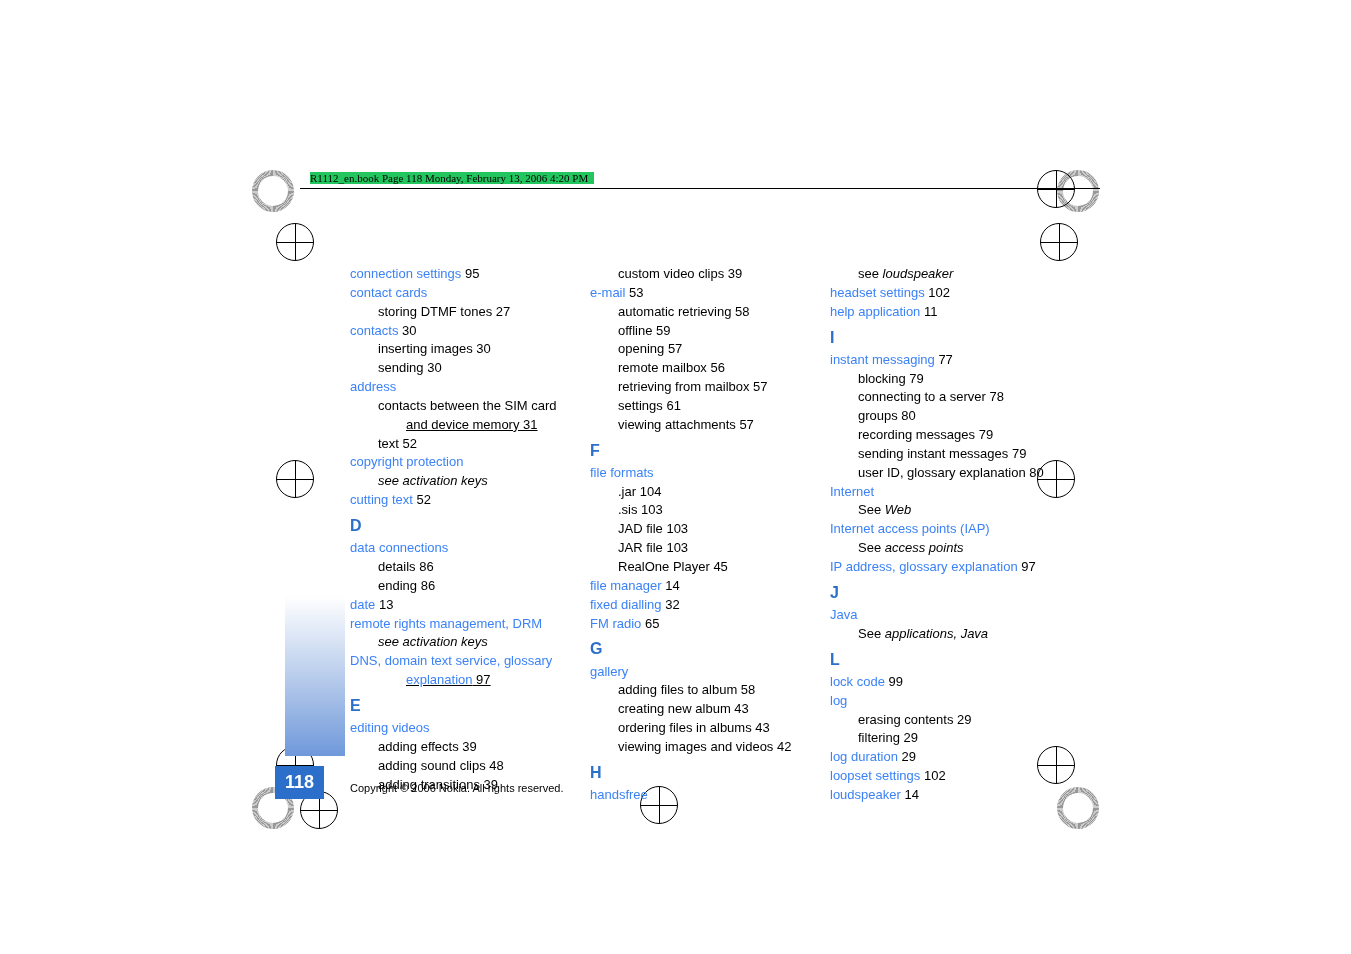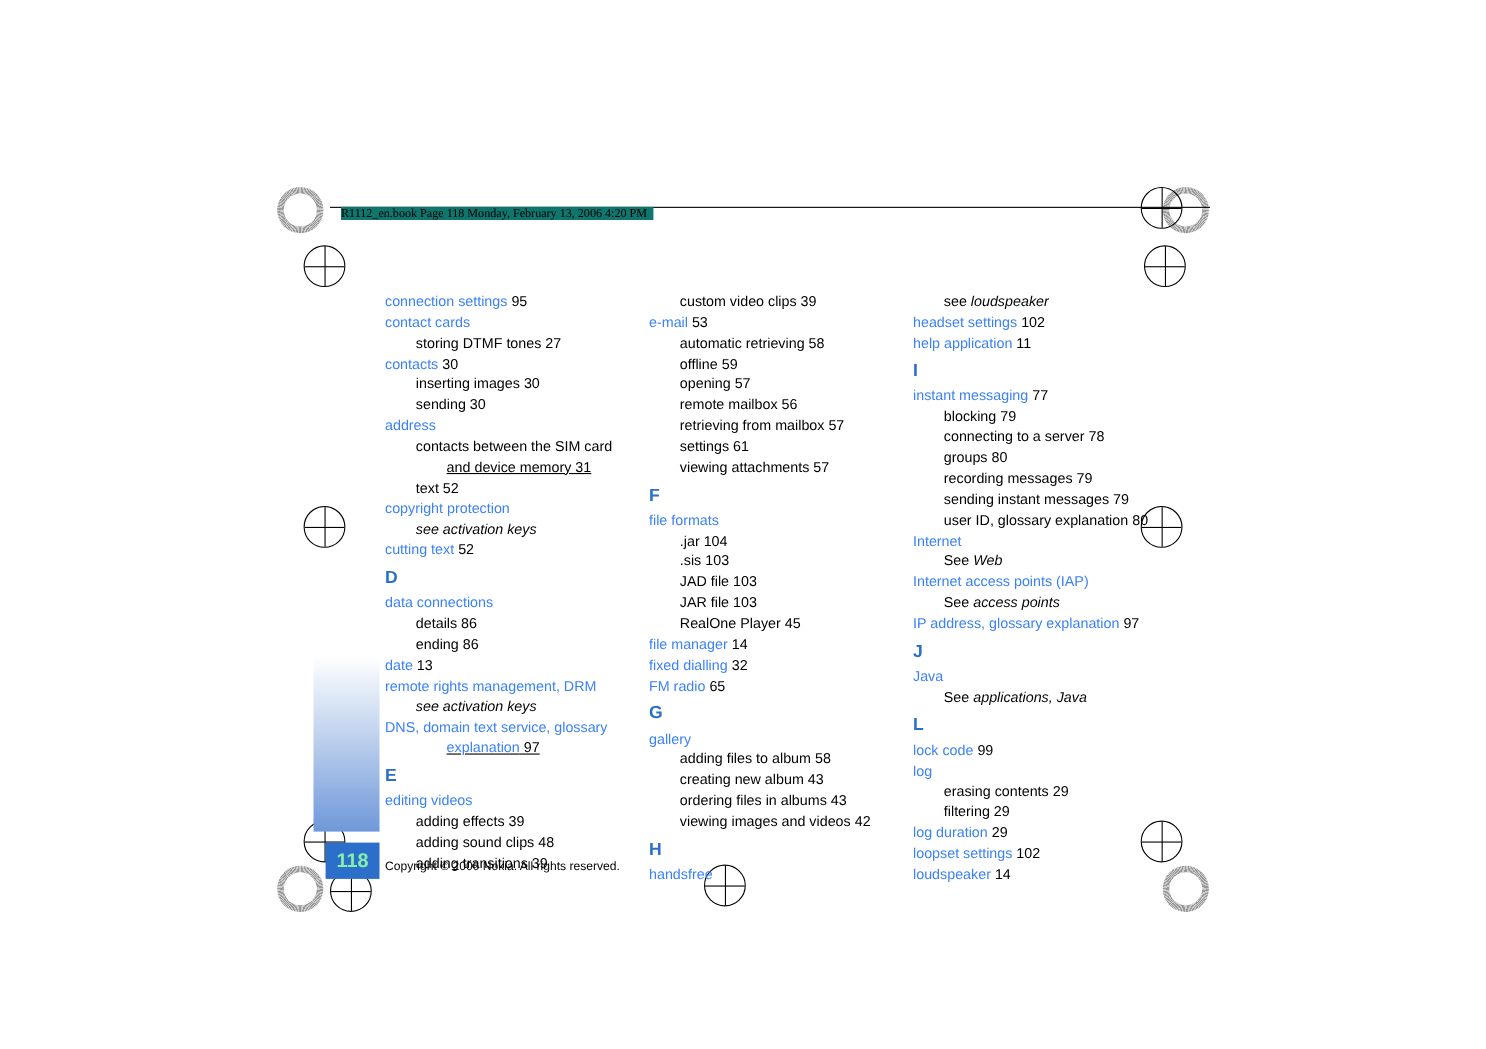--- a/index.html
+++ b/index.html
@@ -38,24 +38,24 @@
   .page-header-line {
     position: absolute;
     left: 300px;
     top: 188px;
     width: 800px;
     border-top: 1px solid #000;
   }
   .page-header-text {
     position: absolute;
     left: 310px;
-    top: 188px;
+    top: 172px;
     font-size: 11px;
     font-family: "Times New Roman", serif;
-    background: #0f766e;
+    background: #22c55e;
     padding-right: 6px;
   }
   .content {
     position: absolute;
     left: 350px;
     top: 265px;
     width: 700px;
     display: flex;
     gap: 20px;
   }
@@ -74,24 +74,24 @@
   .indent2 { padding-left: 56px; text-decoration: underline; }
   .sect {
     color: #2b6fca;
     font-weight: bold;
     font-size: 16px;
     margin-top: 4px;
     margin-bottom: 2px;
   }
   .pagenum-box {
     position: absolute;
-    left: 296px;
+    left: 275px;
     bottom: 155px;
     background: #2b6fca;
-    color: #86efac;
+    color: #ffffff;
     font-weight: bold;
     padding: 6px 10px;
     font-size: 18px;
   }
   .copyright {
     position: absolute;
     left: 350px;
     bottom: 160px;
     font-size: 11px;
   }

